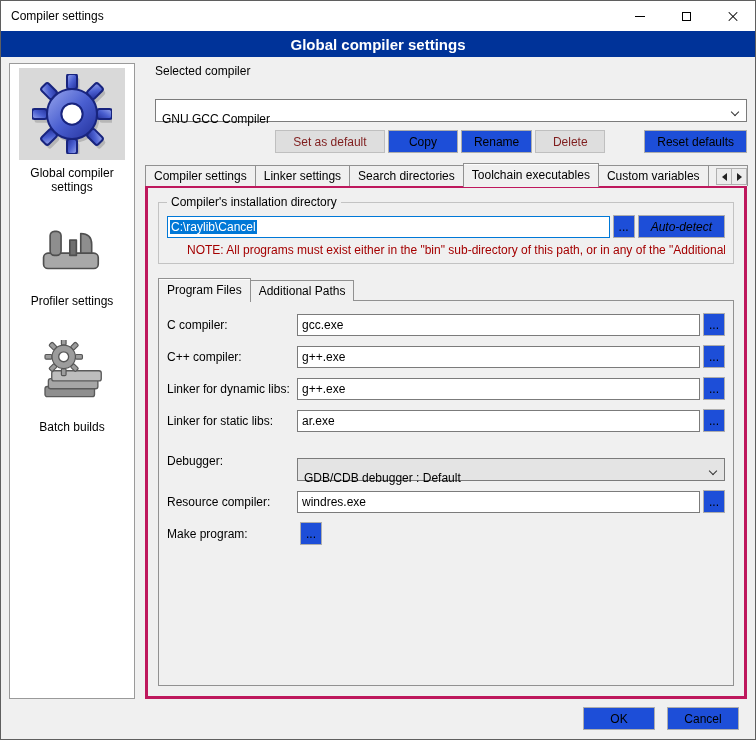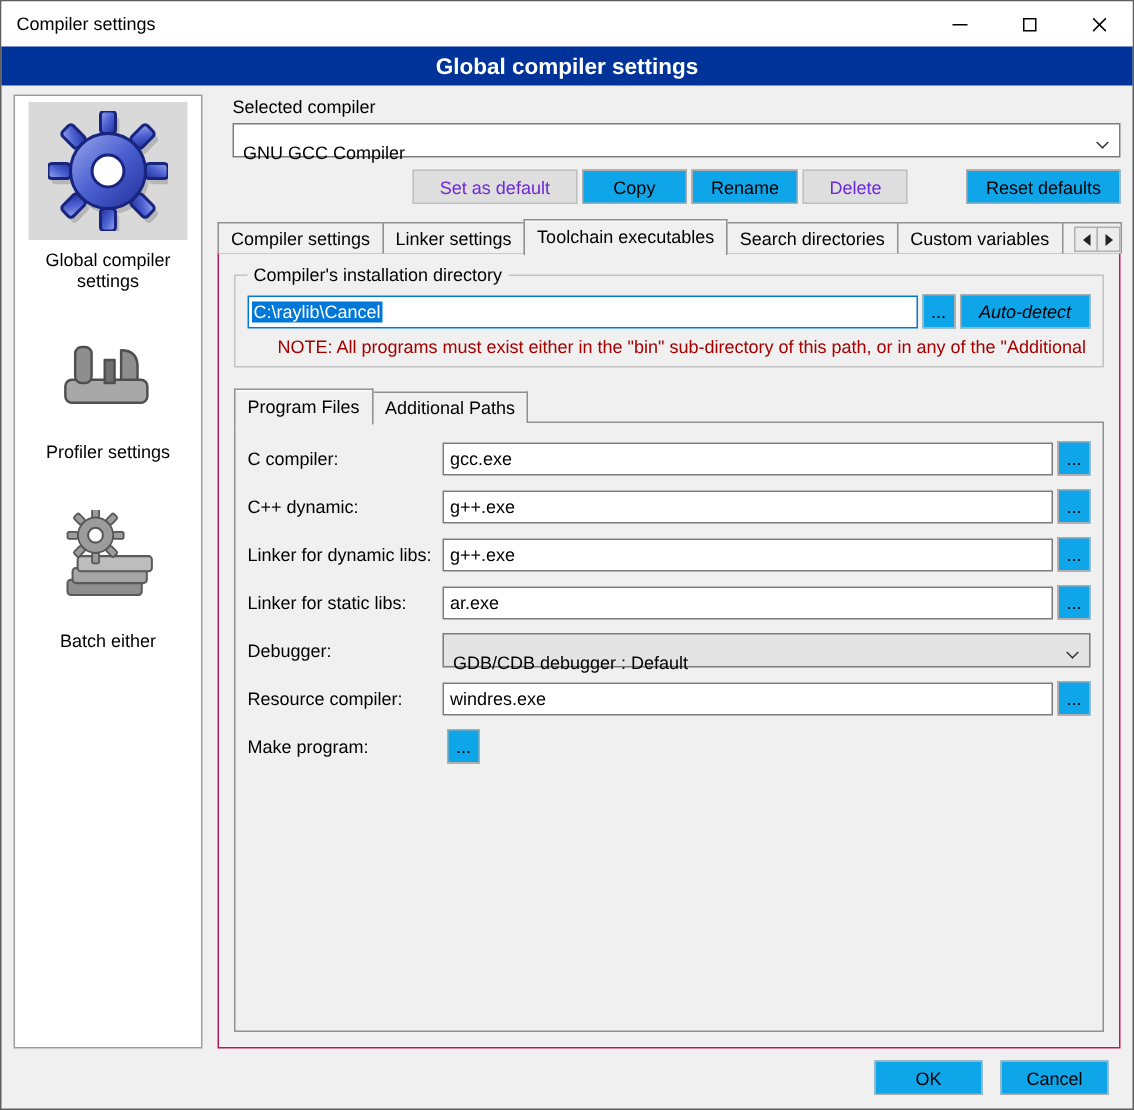--- a/index.html
+++ b/index.html
@@ -34,50 +34,50 @@
   .side-icon-box { width:106px; height:92px; display:flex; align-items:center; justify-content:center; }
   .side-icon-box.selected { background:#d9d9d9; }
   .side-icon-box.mid { height:74px; margin-top:6px; }
   .side-icon-box.low { height:82px; margin-top:10px; }
   .side-label { text-align:center; margin-top:6px; padding:0 6px; line-height:14px; }
 
   .main { flex:1; display:flex; flex-direction:column; min-width:0; }
   .sc-label { margin:1px 0 4px 10px; }
 
   .combo { height:23px; border:1px solid #7b7b7b; background:#fff; display:flex; align-items:center;
-           padding:16px 22px 0 6px; position:relative; cursor:default; }
+           padding:16px 22px 0 6px; position:relative; cursor:default;margin-top:17px; }
   .combo.top { margin-left:10px; }
   .combo .chev { position:absolute; right:8px; top:9px; width:6px; height:6px;
                  border-right:1.5px solid #333; border-bottom:1.5px solid #333; transform:rotate(45deg); }
   .combo.gray { background:#e4e4e4; }
 
-  .btn { min-width:70px; height:23px; background:#0ea5e9; border:1px solid #adadad; font-family:inherit;
+  .btn { min-width:70px; height:23px; background:#1d4ed8; border:1px solid #adadad; font-family:inherit;
          font-size:12px; color:#000; display:inline-flex; align-items:center; justify-content:center;
          padding:0 12px; cursor:default; }
-  .btn.disabled { color:#6d28d9; background:#dedede; border-color:#bfbfbf; pointer-events:none; }
+  .btn.disabled { color:#7f1d1d; background:#dedede; border-color:#bfbfbf; pointer-events:none; }
   .btn.small { min-width:22px; width:22px; padding:0; }
 
   .btn-row { display:flex; gap:3px; margin:8px 0 0 10px; align-items:center; }
   .btn-row .first { margin-left:auto; }
   .btn-row .last { margin-left:36px; min-width:100px; }
 
   
   .tabs { display:flex; align-items:flex-end; margin-top:10px; position:relative; z-index:2; }
   .tab { height:21px; line-height:20px; padding:0 8px; background:#f0f0f0; border:1px solid #919191;
          border-bottom:none; margin-right:-1px; white-space:nowrap; cursor:default; }
   .tab.active { height:24px; line-height:23px; margin-bottom:-1px; position:relative; z-index:3;
                 box-shadow:inset 0 1px 0 #fdfdfd; }
   .tab.clip { flex:1; overflow:hidden; }
   .tab-scrollers { position:absolute; right:0; bottom:1px; display:flex; z-index:4; }
   .scr { width:16px; height:17px; background:#ececec; border:1px solid #b0b0b0; margin-left:-1px;
          display:flex; align-items:center; justify-content:center; cursor:default; }
   .tri-left  { width:0; height:0; border-right:5px solid #222; border-top:4px solid transparent; border-bottom:4px solid transparent; }
   .tri-right { width:0; height:0; border-left:5px solid #222; border-top:4px solid transparent; border-bottom:4px solid transparent; }
 
-  .panel { flex:1; border:1px solid #be185d; margin-top:-1px; background:#f0f0f0;
+  .panel { flex:1; border:3px solid #be185d; margin-top:-1px; background:#f0f0f0;
            padding:14px 10px 10px 10px; display:flex; flex-direction:column; min-height:0; }
 
   
   .groupbox { border:1px solid #c3c3c3; position:relative; padding:12px 8px 6px 8px; margin-bottom:12px; }
   .groupbox-label { position:absolute; top:-8px; left:8px; background:#f0f0f0; padding:0 4px; }
   .path-row { display:flex; align-items:center; gap:3px; }
   .fake-input { flex:1; height:22px; border:1px solid #0078d7; background:#fff; display:flex;
                 align-items:center; padding:0 2px; overflow:hidden; white-space:nowrap; }
   .sel-text { background:#0078d7; color:#fff; padding:0 1px; }
   .note { color:#a40000; margin-top:5px; white-space:nowrap; overflow:hidden;margin-left:20px; }
@@ -172,21 +172,21 @@
           <svg viewBox="0 0 64 56" width="72" height="66">
             <g stroke="#5a5a5a" stroke-width="1.2">
               <rect x="8" y="40" width="44" height="9" rx="2" fill="#8f8f8f"></rect>
               <rect x="11" y="33" width="44" height="9" rx="2" fill="#a6a6a6"></rect>
               <rect x="14" y="26" width="44" height="9" rx="2" fill="#bdbdbd"></rect>
             </g>
             <use href="#gearshape" transform="translate(8,-3) scale(0.52)" fill="#9c9c9c" stroke="#565656" stroke-width="2"></use>
             <circle cx="24.6" cy="13.6" r="4.4" fill="#ffffff" stroke="#565656" stroke-width="1.2"></circle>
           </svg>
         </div>
-        <div class="side-label">Batch either</div>
+        <div class="side-label">Batch builds</div>
       </div>
 
     </div>
 
     <div class="main">
 
       <div class="sc-label">Selected compiler</div>
 
       <div class="combo top">
         <span>GNU GCC Compiler</span>
@@ -197,22 +197,22 @@
         <button class="btn disabled first" style="min-width:110px;">Set as default</button>
         <button class="btn">Copy</button>
         <button class="btn">Rename</button>
         <button class="btn disabled">Delete</button>
         <button class="btn last">Reset defaults</button>
       </div>
 
       <div class="tabs">
         <div class="tab">Compiler settings</div>
         <div class="tab">Linker settings</div>
+        <div class="tab">Search directories</div>
         <div class="tab active">Toolchain executables</div>
-        <div class="tab">Search directories</div>
         <div class="tab">Custom variables</div>
         <div class="tab clip">Buil</div>
         <div class="tab-scrollers">
           <div class="scr">
               <span class="tri-left"></span>
             </div>
           <div class="scr">
               <span class="tri-right"></span>
             </div>
         </div>
@@ -239,21 +239,21 @@
 
         <div class="subpanel">
 
           <div class="frow">
             <span class="flabel">C compiler:</span>
             <input class="field" value="gcc.exe" style="">
             <button class="btn small">...</button>
           </div>
 
           <div class="frow">
-            <span class="flabel">C++ dynamic:</span>
+            <span class="flabel">C++ compiler:</span>
             <input class="field" value="g++.exe" style="">
             <button class="btn small">...</button>
           </div>
 
           <div class="frow">
             <span class="flabel">Linker for dynamic libs:</span>
             <input class="field" value="g++.exe" style="">
             <button class="btn small">...</button>
           </div>
 

